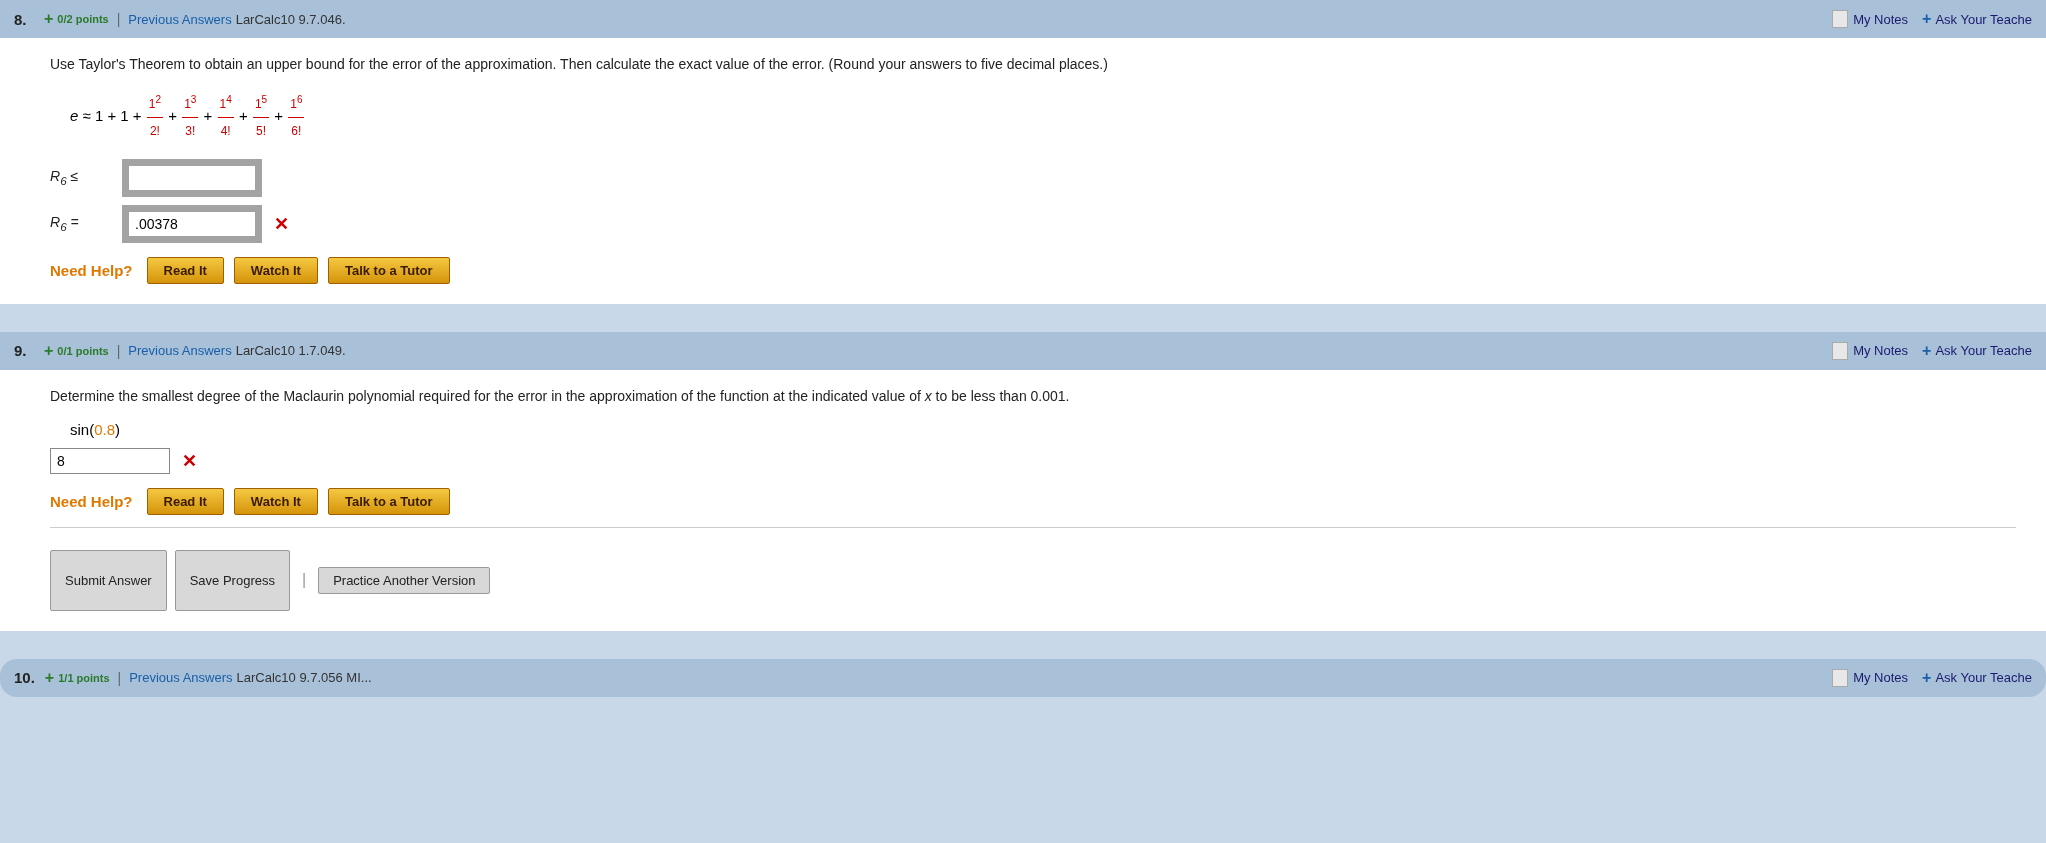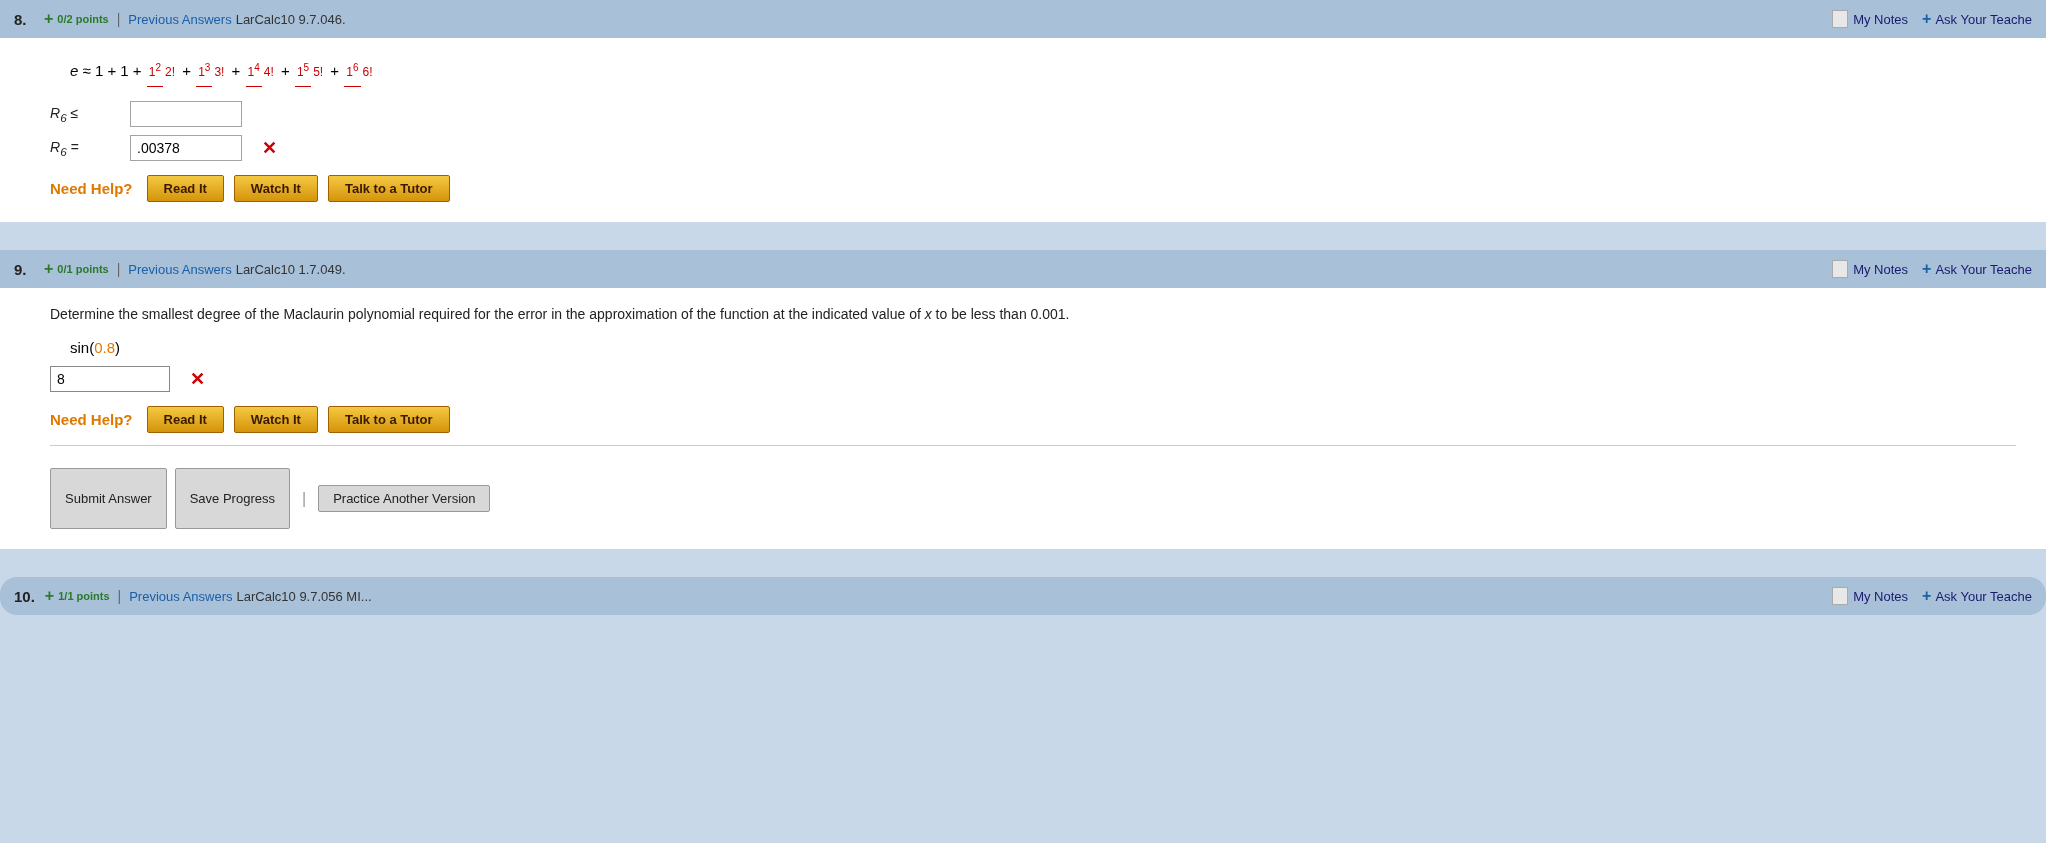--- a/index.html
+++ b/index.html
@@ -122,21 +122,21 @@
       margin-left: 20px;
       line-height: 2.2;
     }
 
     .math-approx {
       font-style: italic;
     }
 
     .frac {
       display: inline-flex;
-      flex-direction: row;
+      flex-direction: column;
       align-items: center;
       vertical-align: middle;
       margin: 0 1px;
     }
 
     .frac-num {
       border-bottom: 1px solid #c00;
       padding: 0 2px;
       font-size: 12px;
       color: #c00;
@@ -150,35 +150,35 @@
 
     sup {
       font-size: 10px;
       color: #c00;
     }
 
     .input-row {
       display: flex;
       align-items: center;
       margin-bottom: 8px;
-      gap: 20px;
+      gap: 12px;
     }
 
     .row-label {
       font-style: italic;
       font-size: 14px;
       color: #222;
       min-width: 60px;
     }
 
     .answer-input {
-      border: 1px solid #a3a3a3;
+      border: 7px solid #a3a3a3;
       padding: 4px 6px;
       font-size: 14px;
-      width: 112px;
+      width: 140px;
     }
 
     .x-mark {
       color: #c00;
       font-size: 18px;
       font-weight: bold;
     }
 
     .need-help-row {
       display: flex;
@@ -284,20 +284,21 @@
         <span>My Notes</span>
       </span>
       <span class="ask-tutor-btn">
         <span class="blue-plus">+</span>
         <span>Ask Your Teache</span>
       </span>
     </div>
   </div>
 
   <div class="question-body">
+    <div class="question-text">Use Taylor's Theorem to obtain an upper bound for the error of the approximation. Then calculate the exact value of the error. (Round your answers to five decimal places.)</div>
 
     <div class="math-line">
       <span class="math-approx"><i>e</i></span>
       <span> ≈ 1 + 1 + </span>
       <span class="frac">
         <span class="frac-num">1<sup>2</sup></span>
         <span class="frac-den">2!</span>
       </span>
       <span> + </span>
       <span class="frac">

